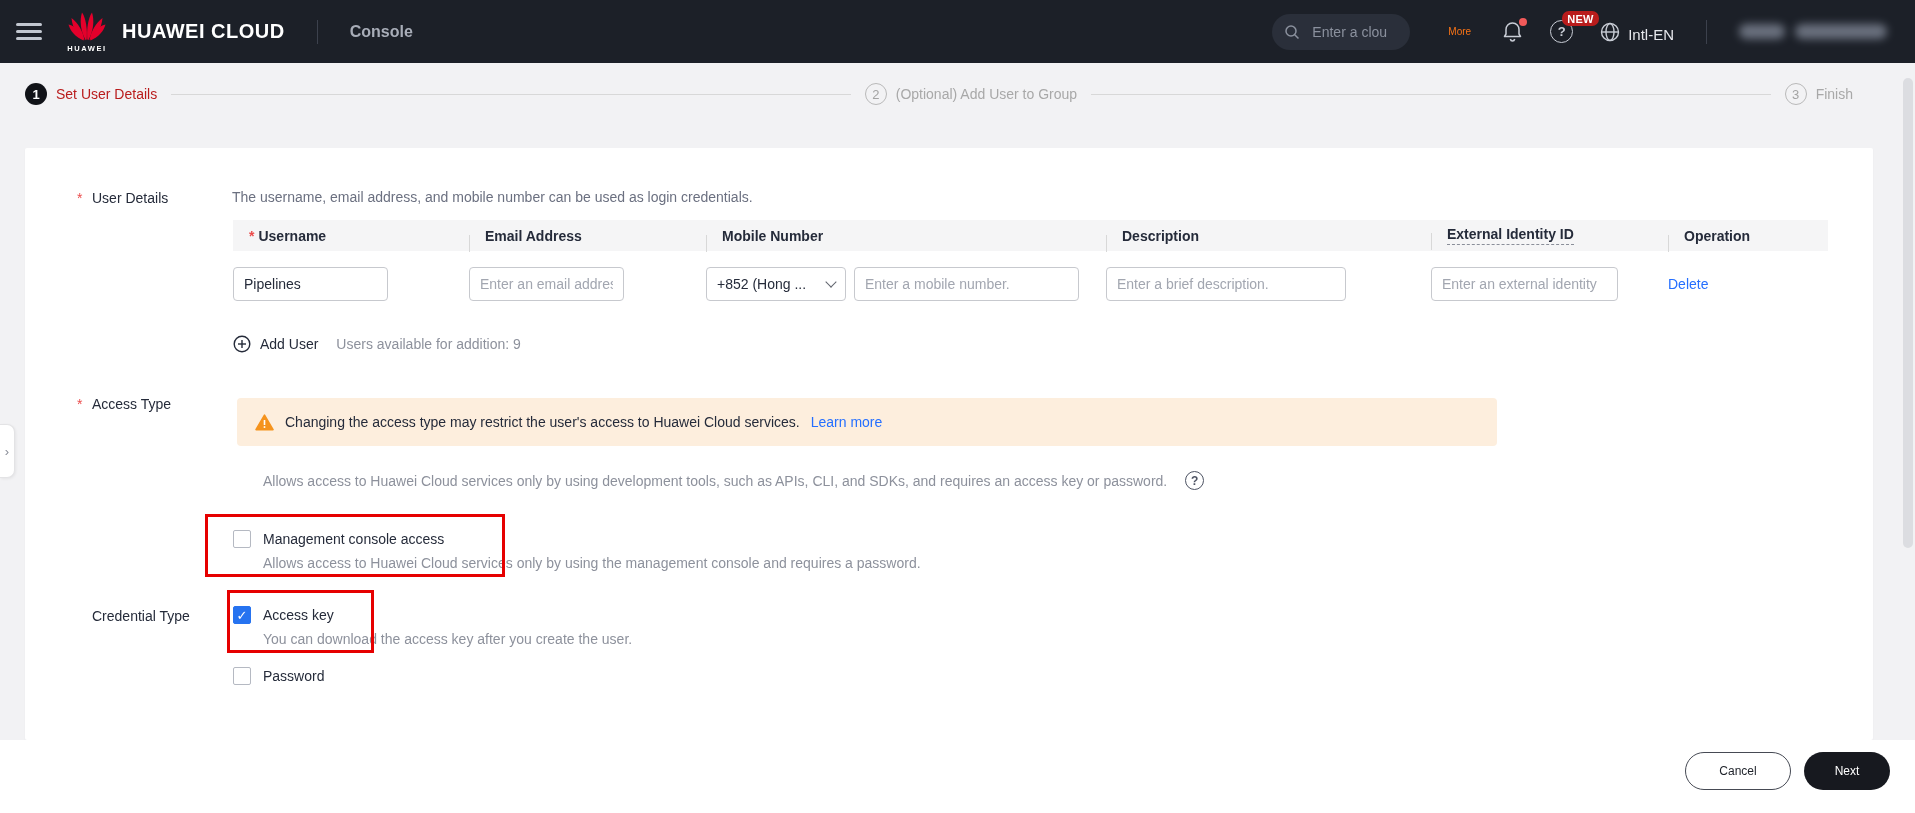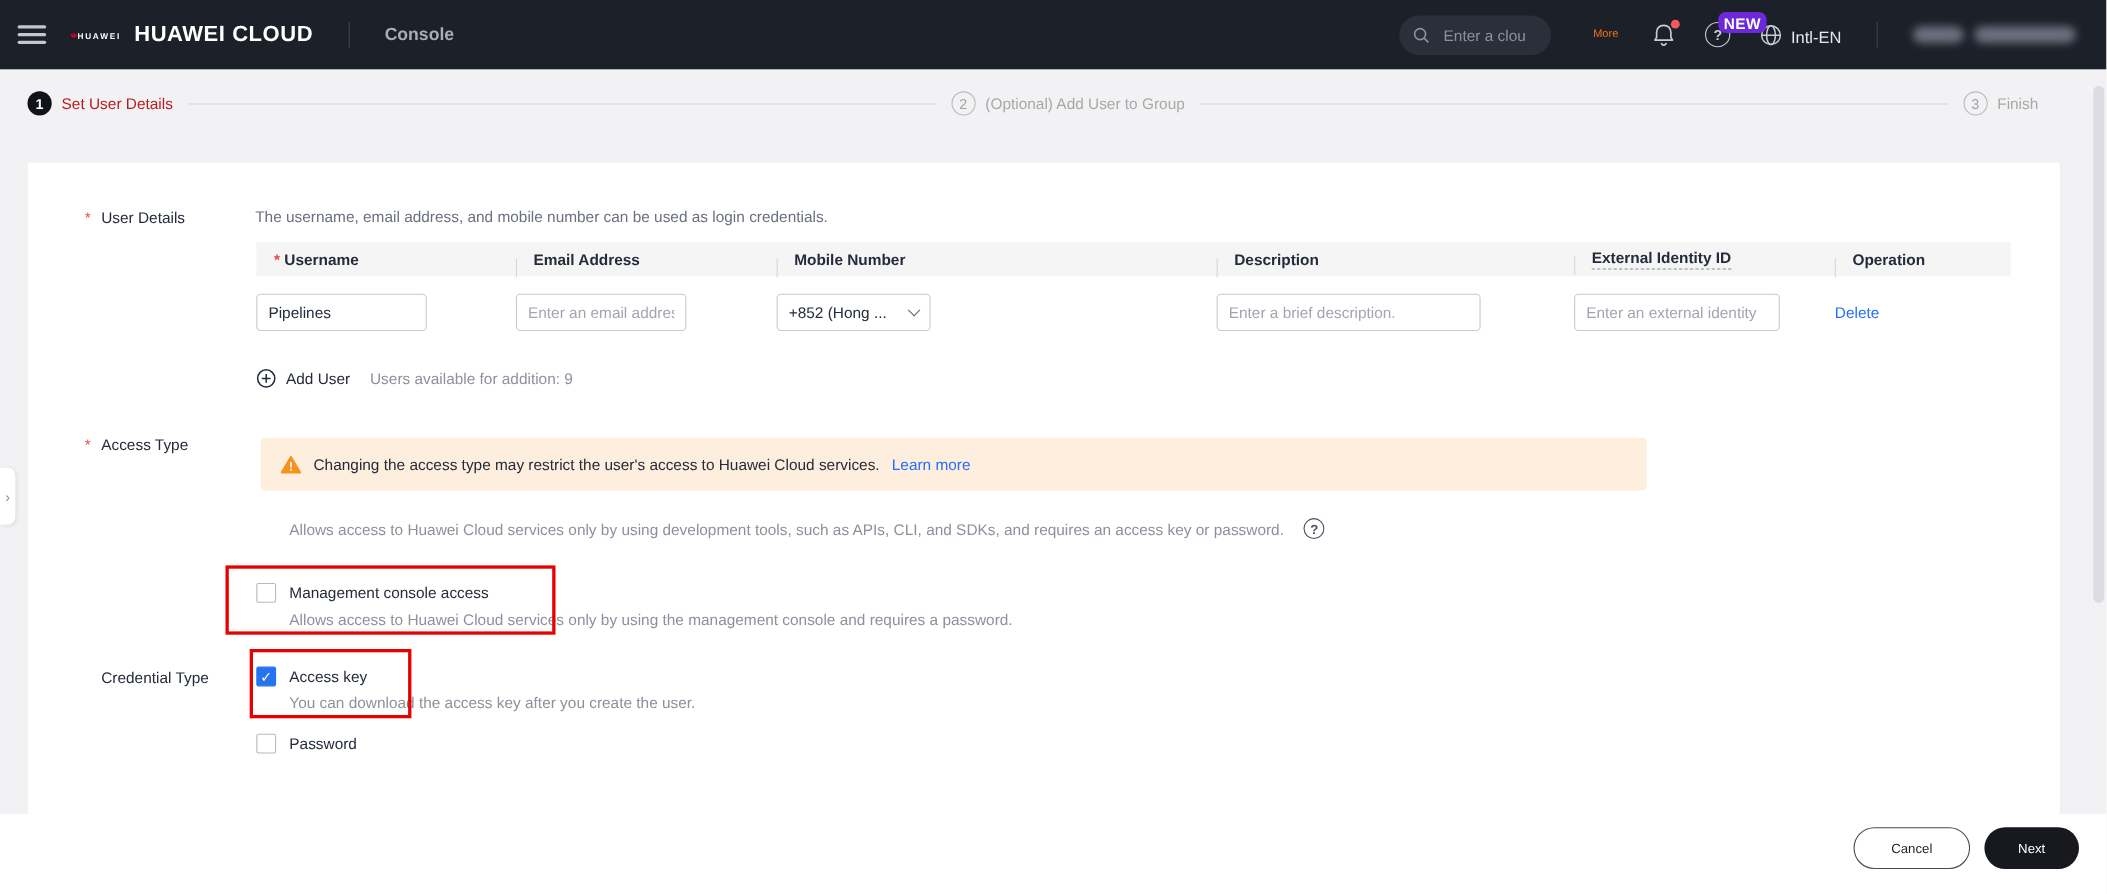--- a/index.html
+++ b/index.html
@@ -10,43 +10,43 @@
   }
   .page { position:relative; width:1915px; height:813px; }
 
   
   .topbar {
     position:absolute; top:0; left:0; width:100%; height:63px;
     background:#1c2028; display:flex; align-items:center; color:#e6e8ec;
   }
   .hamburger { width:26px; margin-left:16px; cursor:pointer; }
   .hamburger span { display:block; height:2.5px; background:#c2c7d0; border-radius:2px; margin:4.5px 0; }
-  .logo { margin-left:22px; display:flex; align-items:center; width:46px; }
+  .logo { margin-left:22px; display:flex; flex-direction:column; align-items:center; width:46px; }
   .logo-word { font-size:7.5px; font-weight:bold; letter-spacing:1.6px; color:#fff; margin-top:1px; }
   .brand { font-size:20px; font-weight:bold; color:#fff; letter-spacing:.5px; margin-left:12px; }
   .vdiv { width:1px; height:24px; background:#3c414d; margin:0 32px; }
   .console { font-size:16px; font-weight:bold; color:#a8adb8; cursor:pointer; }
   .topbar .spacer { flex:1; }
   .search {
     width:138px; height:36px; border-radius:18px; background:#2a2f3a;
     display:flex; align-items:center; padding:0 12px; gap:12px; cursor:text;
   }
   .search-ph { color:#8b919e; font-size:14px; white-space:nowrap; overflow:hidden; }
   .more { font-size:10px; color:#f97316; margin-left:38px; cursor:pointer; }
   .bell-wrap { position:relative; margin-left:30px; cursor:pointer; display:flex; }
   .dot { position:absolute; top:-2px; right:-3px; width:8px; height:8px; border-radius:50%; background:#f25a5a; }
   .help-wrap { position:relative; margin-left:26px; cursor:pointer; display:flex; }
   .qcircle {
     width:23px; height:23px; border:1.5px solid #c9cdd6; border-radius:50%;
     color:#c9cdd6; font-size:13px; font-weight:bold; display:flex; align-items:center; justify-content:center;
   }
   .qcircle::after { content:"?"; }
   .new-badge {
-    position:absolute; top:-9px; left:12px; background:#6d28d9; color:#fff;
-    font-size:14px; font-weight:bold; padding:1.5px 5px; border-radius:7px; letter-spacing:.3px;
+    position:absolute; top:-9px; left:12px; background:#b91c1c; color:#fff;
+    font-size:11px; font-weight:bold; padding:1.5px 5px; border-radius:7px; letter-spacing:.3px;
   }
   .locale { display:flex; align-items:flex-end; gap:7px; margin-left:26px; cursor:pointer; font-size:15px; color:#e6e8ec; }
   .blur-account { display:flex; gap:10px; margin-right:28px; }
   .blob { display:block; height:15px; border-radius:8px; background:#7e8594; filter:blur(4px); opacity:.8; }
   .b1 { width:46px; } .b2 { width:92px; }
 
   
   .stepbar {
     position:absolute; top:63px; left:0; width:100%; height:62px;
     display:flex; align-items:center; padding:0 62px 0 25px;
@@ -268,20 +268,21 @@
           <input class="fld w-user" type="text" value="Pipelines" style="">
         </div>
         <div class="td">
           <input class="fld w-email" type="text" placeholder="Enter an email address." style="">
         </div>
         <div class="td">
           <div class="select">
             <span class="select-text">+852 (Hong ...</span>
             <span class="chev"></span>
           </div>
+          <input class="fld w-mobile" type="text" placeholder="Enter a mobile number." style="">
         </div>
         <div class="td">
           <input class="fld w-desc" type="text" placeholder="Enter a brief description." style="">
         </div>
         <div class="td">
           <input class="fld w-ext" type="text" placeholder="Enter an external identity" style="">
         </div>
         <div class="td">
           <span class="link">Delete</span>
         </div>

